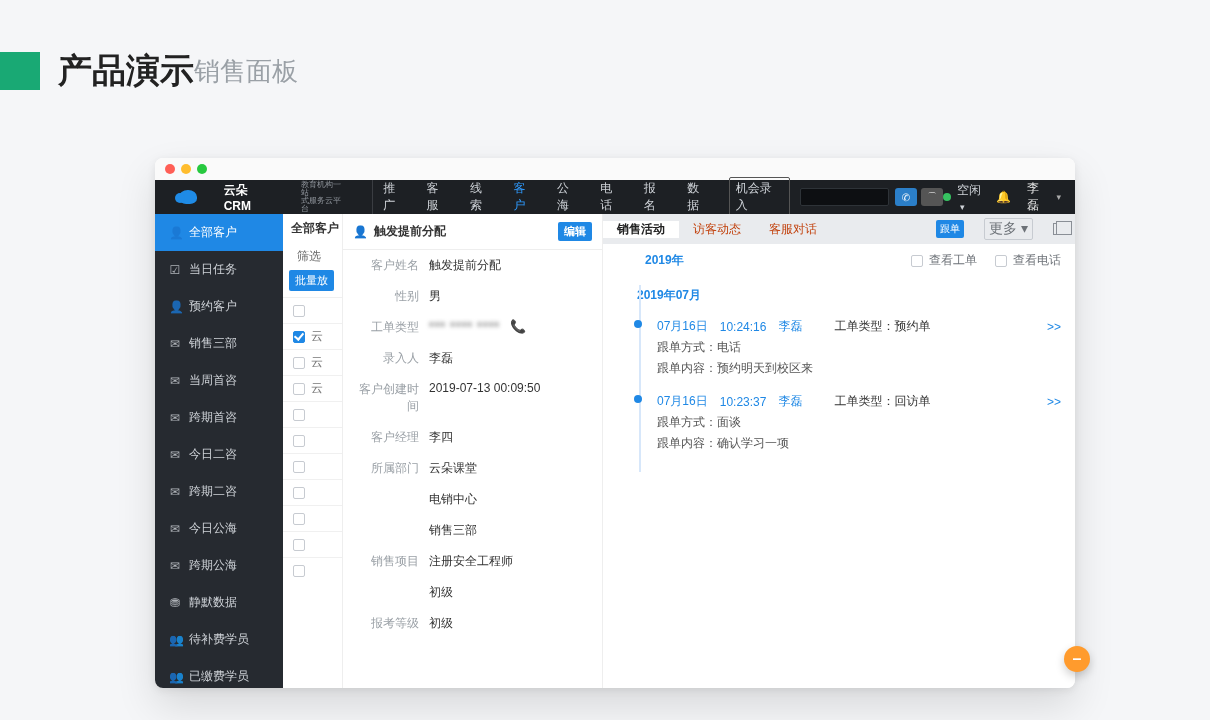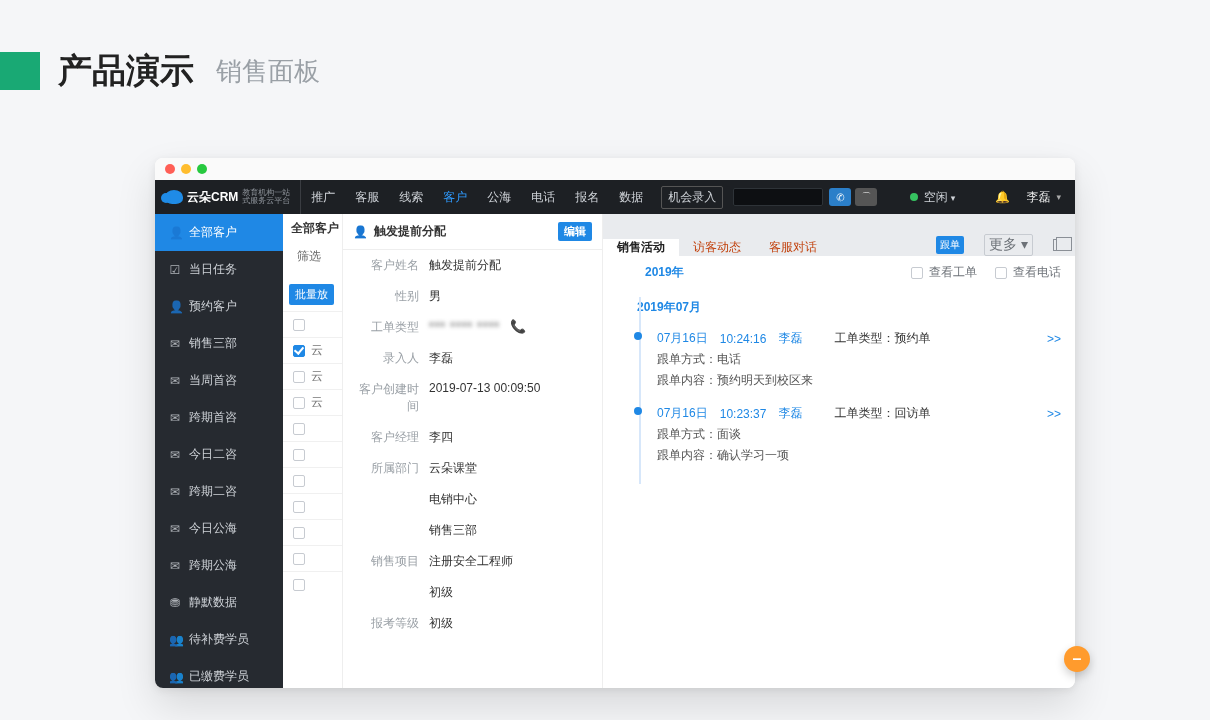--- a/index.html
+++ b/index.html
@@ -13,21 +13,21 @@
   .slide-title {
     position:absolute; left:0; top:48px; display:flex; align-items:center;
   }
   .slide-title .green {
     width:40px; height:38px; background:#19a974;
   }
   .slide-title .t1 {
     font-size:34px; font-weight:900; color:#222; margin-left:18px;
   }
   .slide-title .t2 {
-    font-size:26px; color:#9aa0a6; margin-left:22px;
+    font-size:26px; color:#9aa0a6; margin-left:0;
   }
 
   
   .window {
     position:absolute; left:155px; top:158px; width:920px; height:530px;
     background:#fff; border-radius:8px;
     box-shadow:0 18px 40px rgba(0,0,0,.12), 0 2px 8px rgba(0,0,0,.08);
     overflow:hidden;
   }
   .titlebar {
@@ -36,22 +36,23 @@
   }
   .dot { width:10px; height:10px; border-radius:50%; }
   .d-r{background:#ff5f56;} .d-y{background:#ffbd2e;} .d-g{background:#27c93f;}
 
   
   .topnav {
     height:34px; background:#1d2024; color:#cfd3d8; display:flex; align-items:center;
     font-size:12px;
   }
   .logo {
-    display:flex; align-items:center; padding:0 10px; border-right:1px solid #3a3d42;
+    display:flex; align-items:center; padding:0 24px; border-right:1px solid #3a3d42;
     height:100%;
+    gap:23px;
   }
   .logo .cloud {
     width:18px; height:14px; background:#1f8be6; border-radius:50% 50% 40% 40%;
     position:relative; margin-right:4px;
   }
   .logo .cloud::before{
     content:""; position:absolute; left:-4px; top:3px; width:10px; height:10px;
     background:#1f8be6; border-radius:50%;
   }
   .logo .txt{ font-weight:700; color:#fff; font-size:12px; }
@@ -105,21 +106,21 @@
     font-size:12px; color:#555;
   }
   .center .hdr{
     height:28px;line-height:28px;padding-left:8px;font-weight:600;color:#333;
   }
   .center .filter{
     height:28px;line-height:28px;padding-left:14px;color:#666;
   }
   .center .pill{
     display:inline-block;background:#1f88e5;color:#fff;font-size:11px;
-    padding:3px 6px;border-radius:2px;margin:14px 0 6px 6px;
+    padding:3px 6px;border-radius:2px;margin:0 0 6px 6px;
   }
   .center .row{
     height:26px;display:flex;align-items:center;padding-left:10px;border-top:1px solid #f0f0f0;
   }
   .chk{width:12px;height:12px;border:1px solid #c7cbd1;border-radius:2px;display:inline-block;}
   .chk.on{background:#1f88e5;border-color:#1f88e5;position:relative;}
   .chk.on::after{content:"";position:absolute;left:2px;top:-1px;width:4px;height:7px;border:solid #fff;border-width:0 2px 2px 0;transform:rotate(40deg);}
   .center .row .lab{margin-left:6px;color:#777;}
 
   
@@ -139,21 +140,21 @@
   .kv .v{color:#333;flex:1;}
   .kv .phone{display:flex;align-items:center;gap:10px;}
   .blur{filter:blur(2px);letter-spacing:1px;}
   .phone-icon{color:#19a974;font-size:13px;}
 
   
   .right{
     flex:1; background:#fff; font-size:12px; color:#333; position:relative;
   }
   .right .tabs{
-    height:42px;background:#e9ebee;display:flex;align-items:flex-end;
+    height:30px;background:#e9ebee;display:flex;align-items:center;
   }
   .rtab{
     padding:0 14px;display:flex;align-items:center;color:#c2410c;cursor:pointer;
   }
   .rtab.active{background:#fff;color:#222;font-weight:600;}
   .right .tools{
     margin-left:auto;display:flex;align-items:center;gap:20px;padding-right:8px;
   }
   .tool-tag{background:#1f88e5;color:#fff;font-size:10px;padding:2px 4px;border-radius:2px;}
   .tool-more{border:1px solid #c7cbd1;color:#6d7278;font-size:14px;padding:1px 4px;border-radius:2px;}

